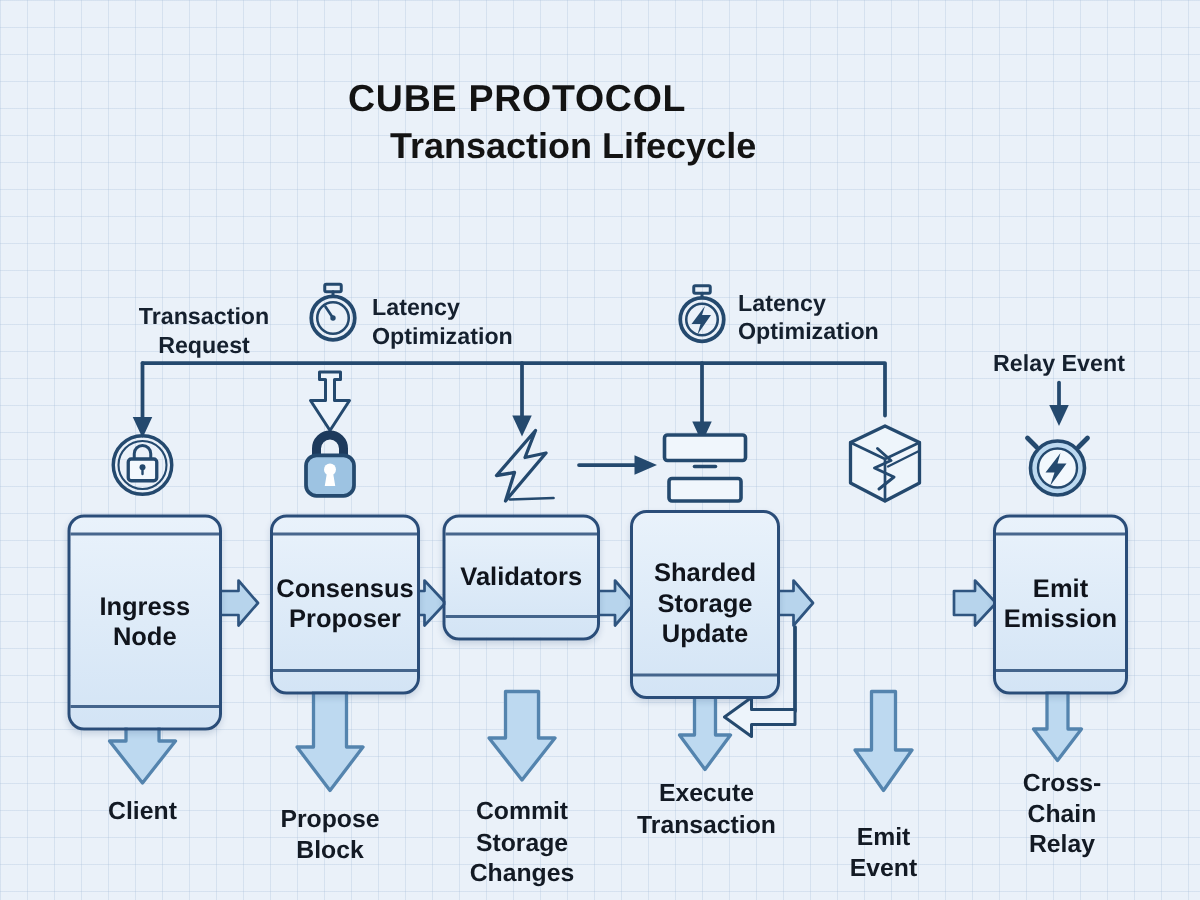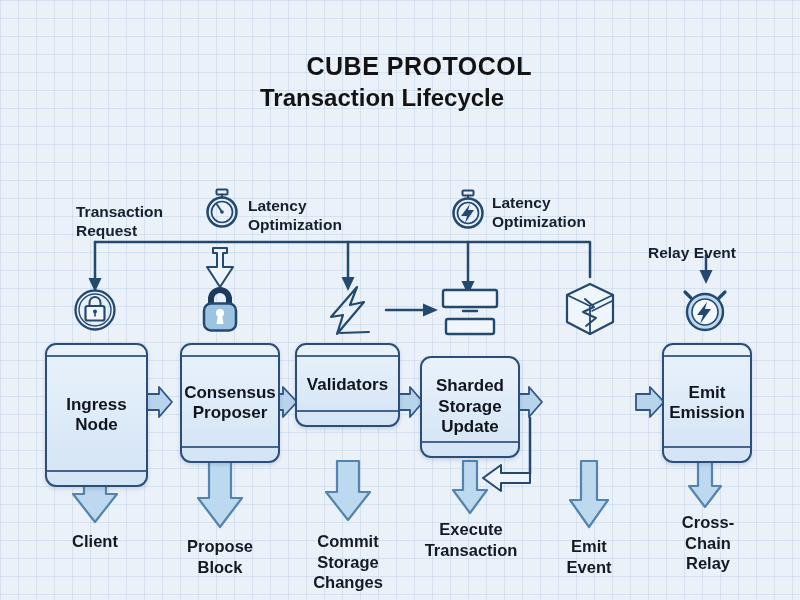--- a/index.html
+++ b/index.html
@@ -6,26 +6,26 @@
   .stage{
     position:relative;width:800px;height:600px;overflow:hidden;
     font-family:"Liberation Sans",sans-serif;
     background-color:#eaf1f9;
     background-image:
       linear-gradient(rgba(167,190,216,0.30) 1px, transparent 1px),
       linear-gradient(90deg, rgba(167,190,216,0.30) 1px, transparent 1px);
     background-size:18px 18px;
   }
   .abs{position:absolute;}
-  .title1{left:232px;top:52px;width:300px;text-align:right;
+  .title1{left:232px;top:52px;width:300px;text-align:left;
     font-size:25px;font-weight:700;letter-spacing:.5px;color:#131313;}
   .title2{left:260px;top:84px;width:300px;text-align:left;
     font-size:24px;font-weight:700;color:#131313;}
   .ann{font-size:15.5px;font-weight:600;color:#15202e;line-height:1.22;}
-  .ann.center{}
+  .ann.center{text-align:center;}
   .out-label{font-size:16.5px;font-weight:600;color:#131a24;line-height:1.25;text-align:center;}
   .node-box{
     position:absolute;border:2.5px solid #2a4d79;border-radius:11px;
     background:linear-gradient(180deg,#e9f2fb 0%,#d3e4f5 100%);
     box-shadow:0 2px 4px rgba(42,77,121,0.18);
     display:flex;align-items:center;justify-content:center;
     text-align:center;font-size:17px;font-weight:700;color:#10141c;line-height:1.2;
     padding:4px;box-sizing:border-box;
   }
   .box-line{position:absolute;left:0;right:0;height:2px;background:#2a4d79;opacity:.85;}
@@ -150,47 +150,47 @@
       <polygon points="698,461 698,486 689,486 705,507 721,486 712,486 712,461"></polygon>
     </g>
   </svg>
 
   <div class="abs title1">CUBE PROTOCOL</div>
   <div class="abs title2">Transaction Lifecycle</div>
 
   <div class="abs ann center" style="left:76px;top:203px;width:120px">Transaction Request</div>
   <div class="abs ann" style="left:248px;top:197px;width:104px">Latency Optimization</div>
   <div class="abs ann" style="left:492px;top:194px;width:104px">Latency Optimization</div>
-  <div class="abs ann center" style="left:648px;top:244px;width:116px">Relay Event</div>
+  <div class="abs ann center" style="left:648px;top:234px;width:116px">Relay Event</div>
 
   <div class="node-box" style="left:45px;top:343px;width:103px;height:144px">
     <div class="box-line top"></div>
     <div class="box-line bottom"></div>
     <span>Ingress Node</span>
   </div>
   <div class="node-box" style="left:180px;top:343px;width:100px;height:120px">
     <div class="box-line top"></div>
     <div class="box-line bottom"></div>
     <span>Consensus Proposer</span>
   </div>
   <div class="node-box" style="left:295px;top:343px;width:105px;height:84px">
     <div class="box-line top"></div>
     <div class="box-line bottom"></div>
     <span>Validators</span>
   </div>
-  <div class="node-box" style="left:420px;top:356px;width:100px;height:102px">
+  <div class="node-box" style="left:420px;top:340px;width:100px;height:126px">
     <div class="box-line bottom"></div>
     <span>Sharded Storage Update</span>
   </div>
   <div class="node-box" style="left:662px;top:343px;width:90px;height:120px">
     <div class="box-line top"></div>
     <div class="box-line bottom"></div>
     <span>Emit Emission</span>
   </div>
 
   <div class="abs out-label" style="left:50px;top:531px;width:90px">Client</div>
   <div class="abs out-label" style="left:304px;top:531px;width:88px">Commit Storage Changes</div>
   <div class="abs out-label" style="left:175px;top:536px;width:90px">Propose Block</div>
   <div class="abs out-label" style="left:415px;top:519px;width:112px">Execute Transaction</div>
-  <div class="abs out-label" style="left:558px;top:536px;width:62px">Emit Event</div>
+  <div class="abs out-label" style="left:558px;top:548px;width:62px">Emit Event</div>
   <div class="abs out-label" style="left:676px;top:512px;width:64px">Cross-Chain Relay</div>
 
 </div>
 
 </body></html>

